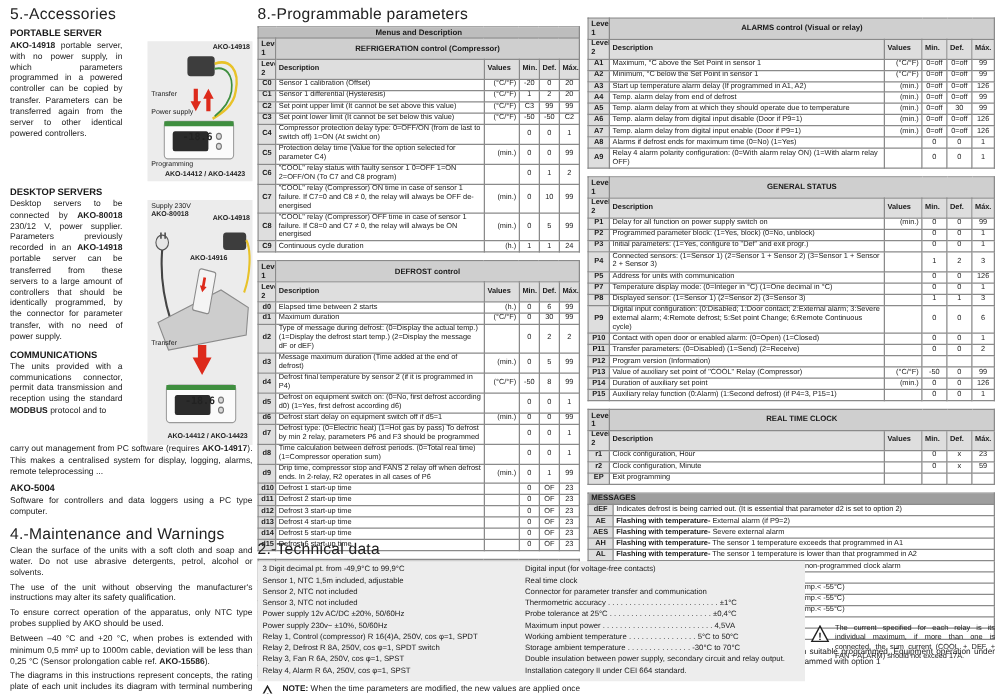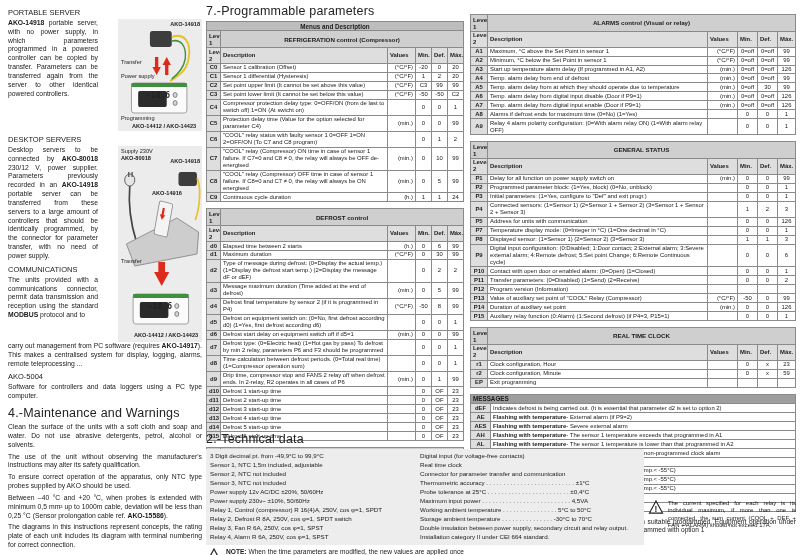--- a/index.html
+++ b/index.html
@@ -1,20 +1,20 @@
 <!DOCTYPE html>
 <html><head>
 <meta charset="utf-8">
 <style>
   html,body{margin:0;padding:0;background:#fff;}
   .page{position:relative;width:800px;height:555px;background:#fff;overflow:hidden;
         font-family:"Liberation Sans",sans-serif;color:#1a1a1a;}
   
   .sec-title{font-size:12.5px;font-weight:400;color:#222;letter-spacing:.2px;margin:0 0 3px 0;}
-  .subhead{font-size:7.5px;font-weight:normal;margin:4px 0 2px 0;}
+  .subhead{font-size:7.5px;font-weight:bold;margin:4px 0 2px 0;}
   .p{font-size:6.8px;line-height:1.3;text-align:justify;margin:0 0 3px 0;}
   b{font-weight:bold;}
   
   .col-left{position:absolute;left:8px;top:4px;width:194px;}
   .col-mid{position:absolute;left:206px;top:4px;width:258px;}
   .col-right{position:absolute;left:470px;top:14px;width:326px;}
   .row{display:flex;gap:20px;}
   .narrow{width:90px;flex:0 0 90px;}
   
   .fig{position:relative;background:#ececec;flex:1;}
@@ -45,20 +45,21 @@
   .relay-note{position:absolute;left:648px;top:500px;width:148px;}
   .relay-note .note{font-size:5.9px;}
   .msg-note{margin-top:2px;}
 </style>
 </head>
 <body>
 
 <div class="page">
 
   <div class="col-left">
+    <h1 class="sec-title">5.-Accessories</h1>
 
     <div class="subhead">PORTABLE SERVER</div>
     <div class="row">
       <p class="p narrow"><b>AKO-14918</b> portable server, with no power supply, in which parameters programmed in a powered controller can be copied by transfer. Parameters can be transferred again from the server to other identical powered controllers.</p>
       <div class="fig" style="height:112px;">
         <svg width="100%" height="100%" viewBox="0 0 100 112" preserveAspectRatio="none">
           <rect x="38" y="12" width="26" height="16" rx="3" fill="#3d3d3d"></rect>
           <path d="M64 18 C 78 14, 88 22, 84 40 C 82 52, 70 58, 62 62" stroke="#e8c229" stroke-width="2.2" fill="none"></path>
           <path d="M64 22 C 74 20, 82 26, 80 40 C 78 50, 70 56, 64 60" stroke="#3f8f3f" stroke-width="1.6" fill="none"></path>
           <path d="M44 38 l4 0 0 10 3 0 -5 8 -5 -8 3 0 z" fill="#dd2a1b"></path>
@@ -120,21 +121,21 @@
 
     <h1 class="sec-title" style="margin-top:5px;">4.-Maintenance and Warnings</h1>
     <p class="p">Clean the surface of the units with a soft cloth and soap and water. Do not use abrasive detergents, petrol, alcohol or solvents.</p>
     <p class="p">The use of the unit without observing the manufacturer's instructions may alter its safety qualification.</p>
     <p class="p">To ensure correct operation of the apparatus, only NTC type probes supplied by AKO should be used.</p>
     <p class="p">Between –40 °C and +20 °C, when probes is extended with minimum 0,5 mm² up to 1000m cable, deviation will be less than 0,25 °C (Sensor prolongation cable ref. <b>AKO-15586</b>).</p>
     <p class="p">The diagrams in this instructions represent concepts, the rating plate of each unit includes its diagram with terminal numbering for correct connection.</p>
   </div>
 
   <div class="col-mid">
-    <h1 class="sec-title">7.-Programmable parameters</h1>
+    <h1 class="sec-title">8.-Programmable parameters</h1>
 
     <table class="tbl">
       <colgroup>
           <col style="width:14px">
           <col>
           <col style="width:28px">
           <col style="width:16px">
           <col style="width:16px">
           <col style="width:16px">
         </colgroup>

